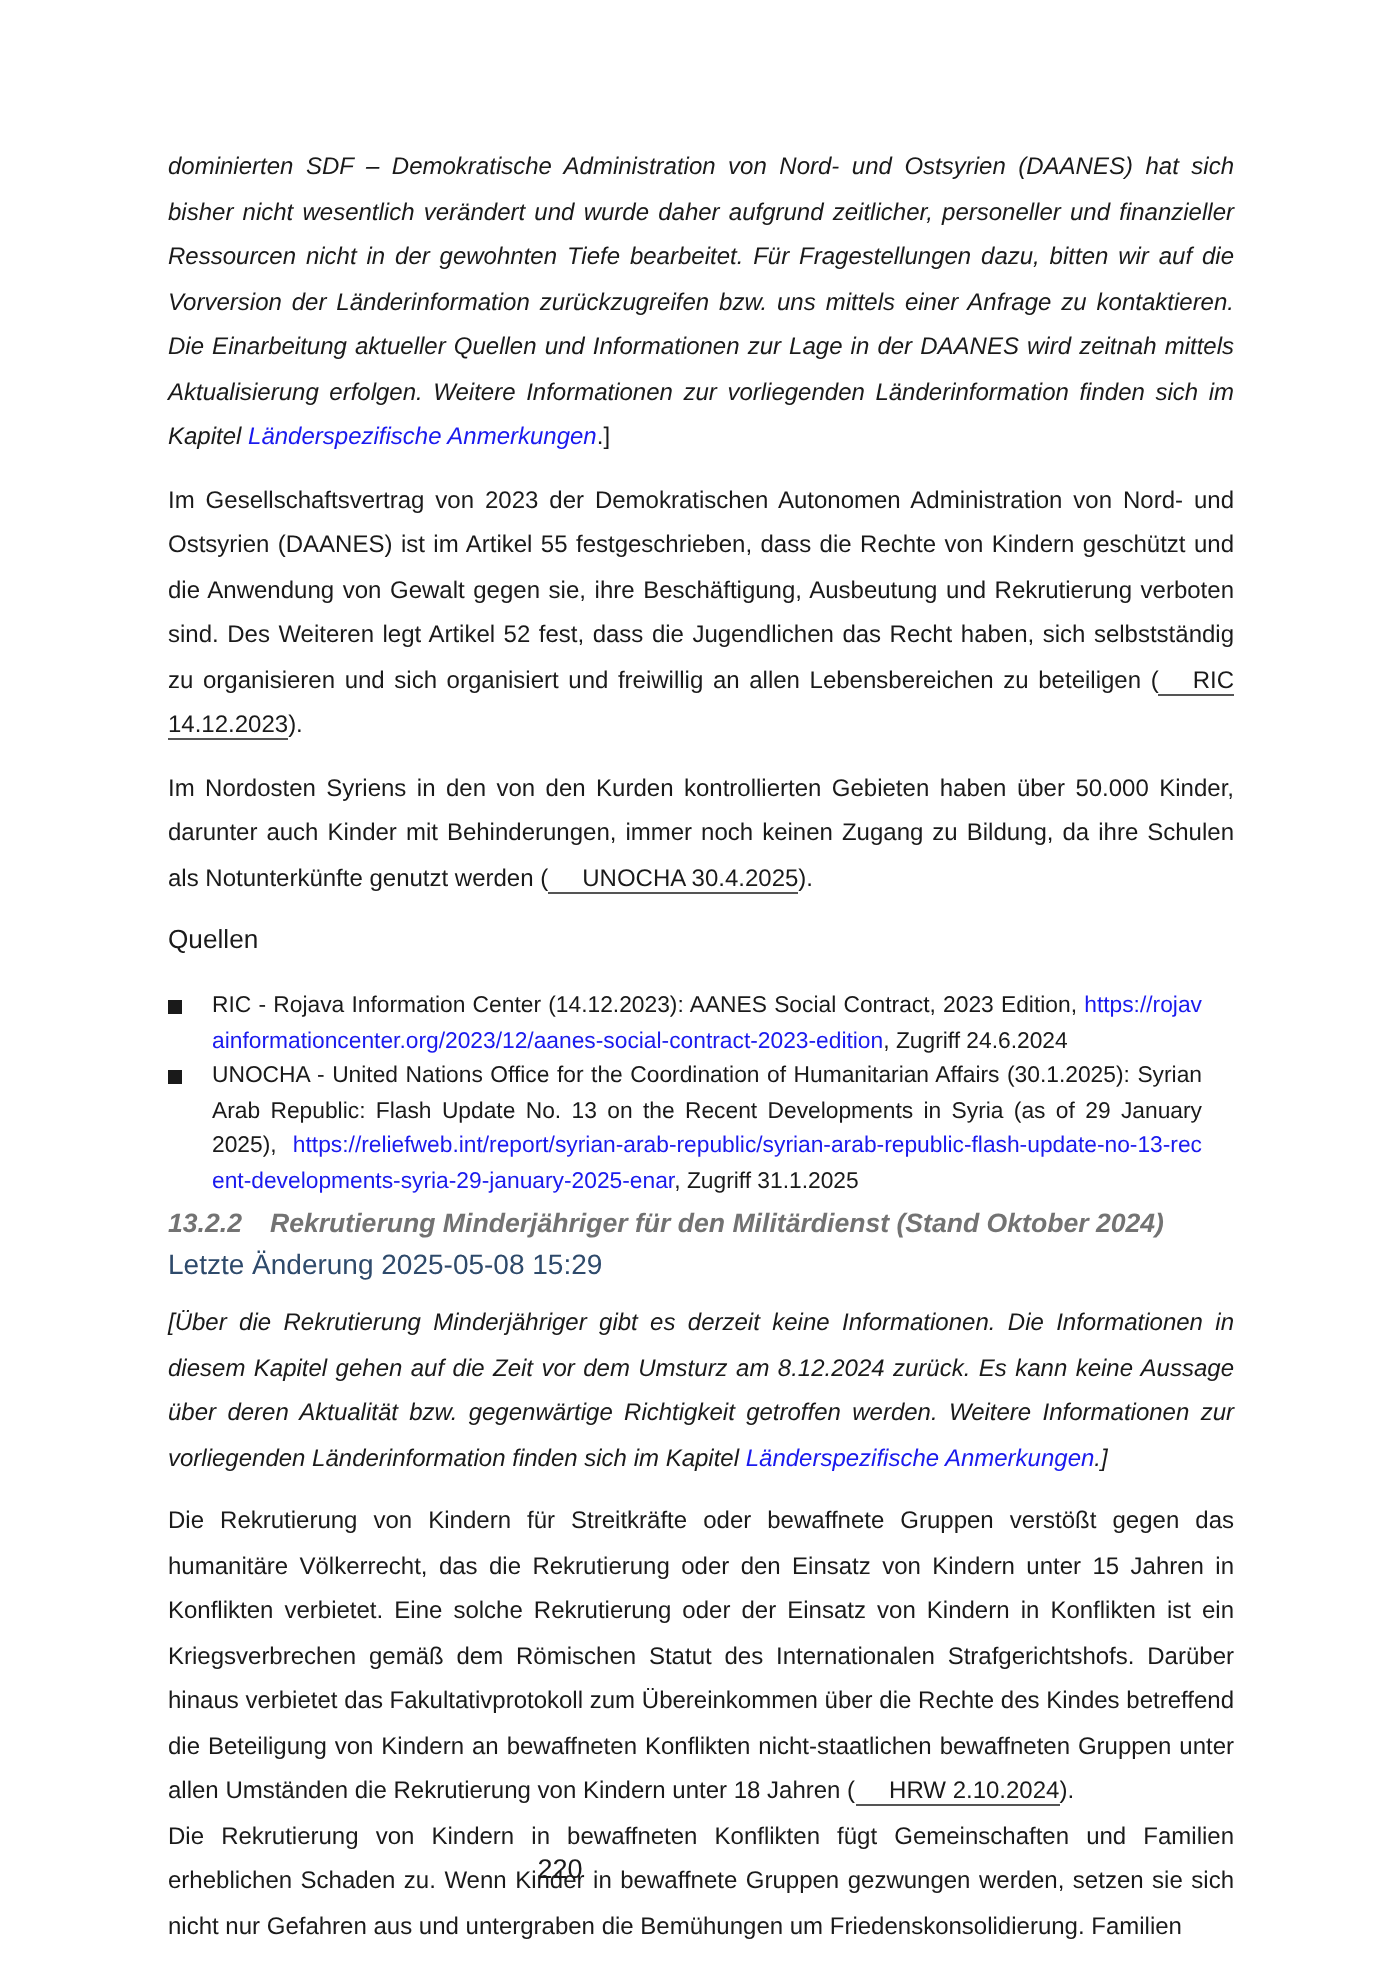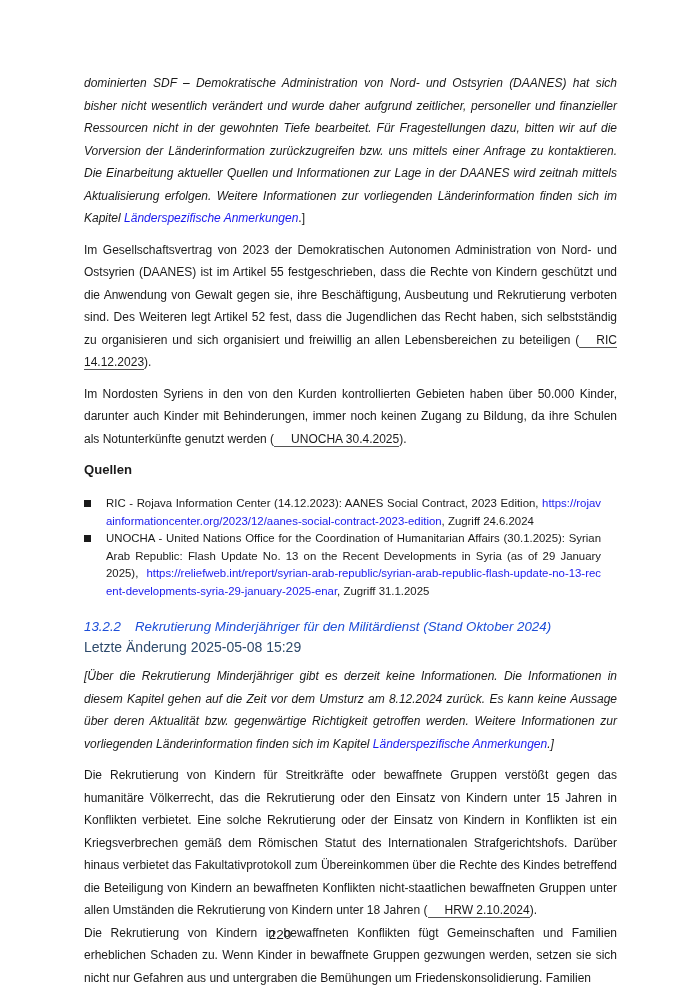--- a/index.html
+++ b/index.html
@@ -6,32 +6,32 @@
     body {
       width: 700px; height: 990px; position: relative; overflow: hidden;
       font-family: "Liberation Sans", sans-serif; color: #1a1a1a;
     }
     .page { position: absolute; left: 84px; top: 72px; width: 533px; }
     p { margin: 0; font-size: 12px; line-height: 22.5px; text-align: justify; }
     .italic { font-style: italic; }
     .para { margin-bottom: 9px; }
     a.link { color: #1a1aee; text-decoration: none; }
     .cite { color: #1a1a1a; text-decoration: none; border-bottom: 1.2px solid #555; padding-left: 17px; }
-    .quellen { font-size: 13.1px; line-height: 22px; margin: 3px 0 14px 0; font-weight: bold; }
+    .quellen { font-size: 13.1px; line-height: 22px; margin: 3px 0 14px 0; }
     ul.sources { list-style: none; margin: 0 16px 0 0; padding: 0 0 0 0; }
     ul.sources li {
       position: relative; padding-left: 22px; font-size: 11.4px; line-height: 17.5px;
       text-align: justify;
     }
     ul.sources li .bullet {
       position: absolute; left: 0; top: 5px; width: 7px; height: 7px; background: #1a1a1a;
     }
     .heading {
-      margin-top: 17px; font-size: 13.3px; font-weight: normal; font-style: italic;
-      color: #1d4ed8; line-height: 20px;
+      margin-top: 2px; font-size: 13.3px; font-weight: bold; font-style: italic;
+      color: #737373; line-height: 20px;
     }
     .heading .num { margin-right: 14px; }
     .lastchange { font-size: 14px; color: #2e4a6b; line-height: 20px; margin-bottom: 8px; }
     .pagenum { position: absolute; top: 927px; left: 0; width: 560px; text-align: center; font-size: 13.5px; }
   </style>
 </head>
 <body>
 
 <div class="page">
 

